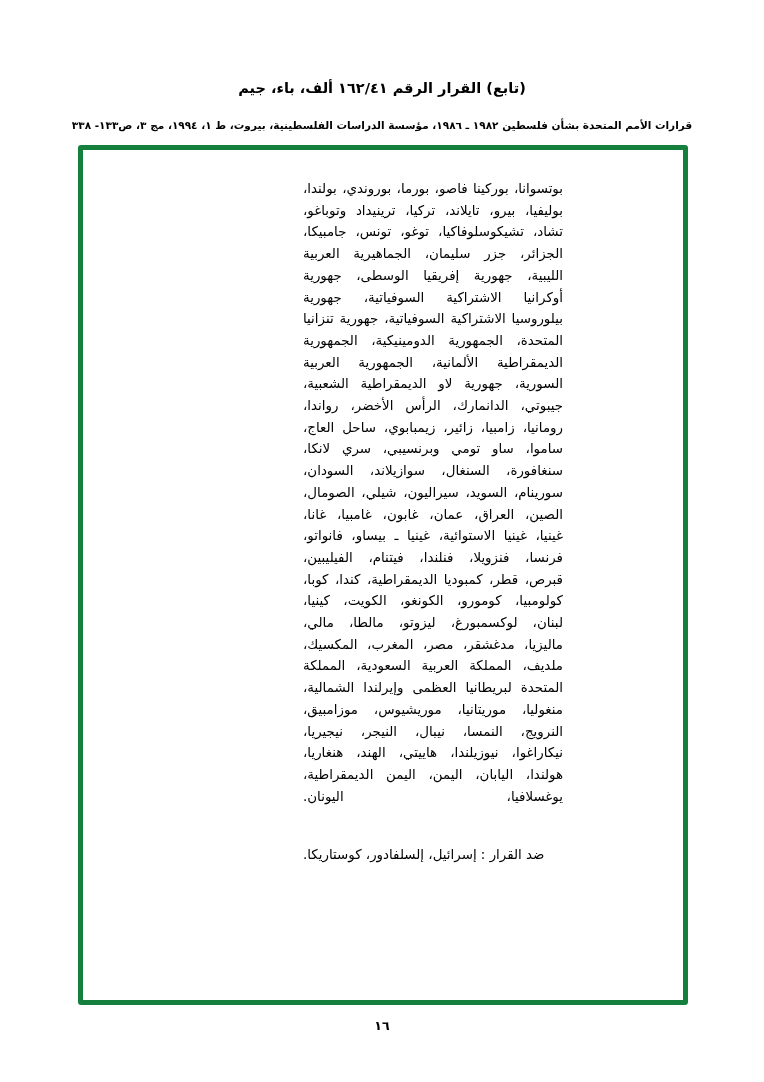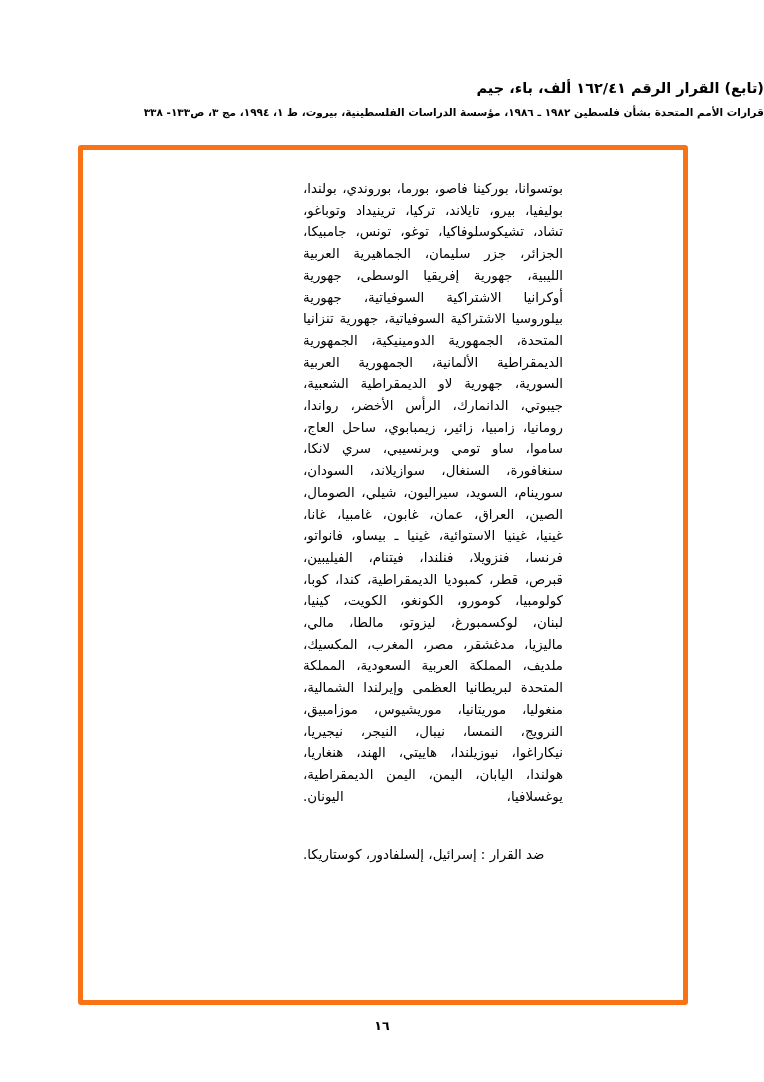--- a/index.html
+++ b/index.html
@@ -19,42 +19,43 @@
     width: 764px;
     height: 1082px;
     position: relative;
     box-sizing: border-box;
   }
   .header-block {
     position: absolute;
     top: 78px;
     left: 0;
     width: 764px;
+    text-align: center;
   }
   .doc-title {
     font-size: 14.5px;
     font-weight: bold;
     letter-spacing: 0px;
     line-height: 1.4;
     direction: rtl;
   }
   .doc-subtitle {
-    margin-top: 7px;
+    margin-top: 20px;
     font-size: 10.5px;
     font-weight: bold;
     direction: rtl;
     line-height: 1.4;
   }
   .green-frame {
     position: absolute;
     top: 145px;
     left: 78px;
     width: 610px;
     height: 860px;
-    border: 5px solid #f97316;
+    border: 5px solid #15803d;
     border-radius: 3px;
     box-sizing: border-box;
     background: #ffffff;
   }
   .body-text {
     position: absolute;
     top: 28px;
     right: 120px;
     width: 260px;
     direction: rtl;

